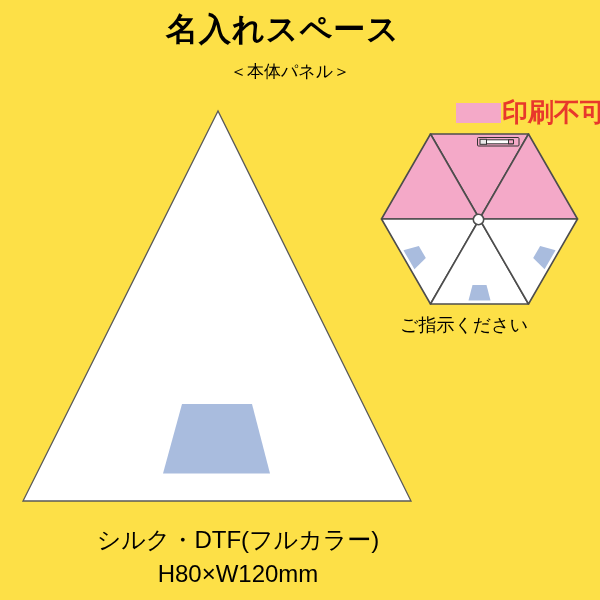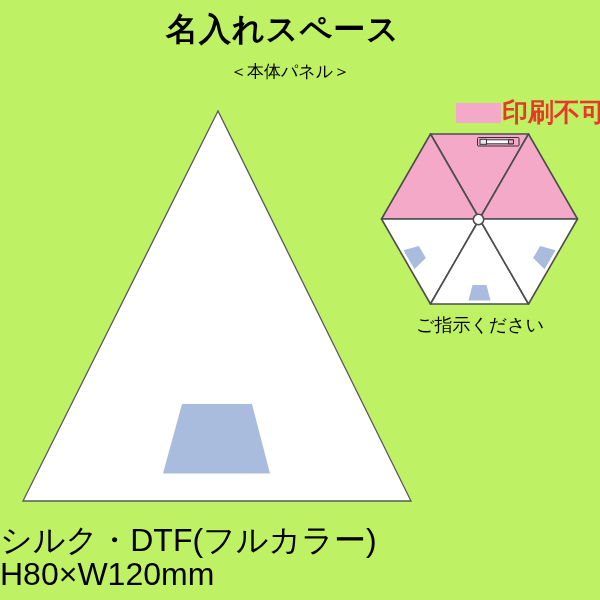--- a/index.html
+++ b/index.html
@@ -1,41 +1,41 @@
 <!DOCTYPE html>
 <html><head>
 <meta charset="utf-8">
 <style>
   html,body { margin:0; padding:0; background:#fff; }
   .stage {
-    position:relative; width:600px; height:600px; background:#bef264;
+    position:relative; width:600px; height:600px; background:#fde047;
     font-family:"Liberation Sans","DejaVu Sans",sans-serif; overflow:hidden;
     color:#000;
   }
   .title {
     position:absolute; top:10px; left:0; width:566px; text-align:center;
     font-size:32px; font-weight:bold; letter-spacing:1px; line-height:38px;
   }
   .subtitle {
     position:absolute; top:58px; left:0; width:580px; text-align:center;
     font-size:17px; font-weight:normal; line-height:28px;
   }
   .diagram-svg { position:absolute; left:0; top:0; width:600px; height:600px; }
   .no-print-label {
     position:absolute; left:502px; top:100px;
     font-size:26px; line-height:24px; color:#e8382b; white-space:nowrap;font-weight:bold;
   }
   .note {
     position:absolute; left:392px; top:314px;
     font-size:18px; line-height:23px; color:#000;
   }
-  .note-l2 { margin-left:24px; }
+  .note-l2 { margin-left:8px; }
   .spec {
-    position:absolute; left:0; top:523px; width:476px; text-align:left;
-    font-size:32px; line-height:34px; color:#000;
+    position:absolute; left:0; top:523px; width:476px; text-align:center;
+    font-size:24px; line-height:34px; color:#000;
   }
   
   .main-tri { stroke:#595959; stroke-width:1.3; stroke-linejoin:miter; }
   .umb { stroke:#4d4d4d; stroke-width:1.6; stroke-linejoin:round; }
   .strap { stroke:#333333; stroke-width:1; }
   .flat { stroke:none; }
 </style>
 </head>
 <body>
 

